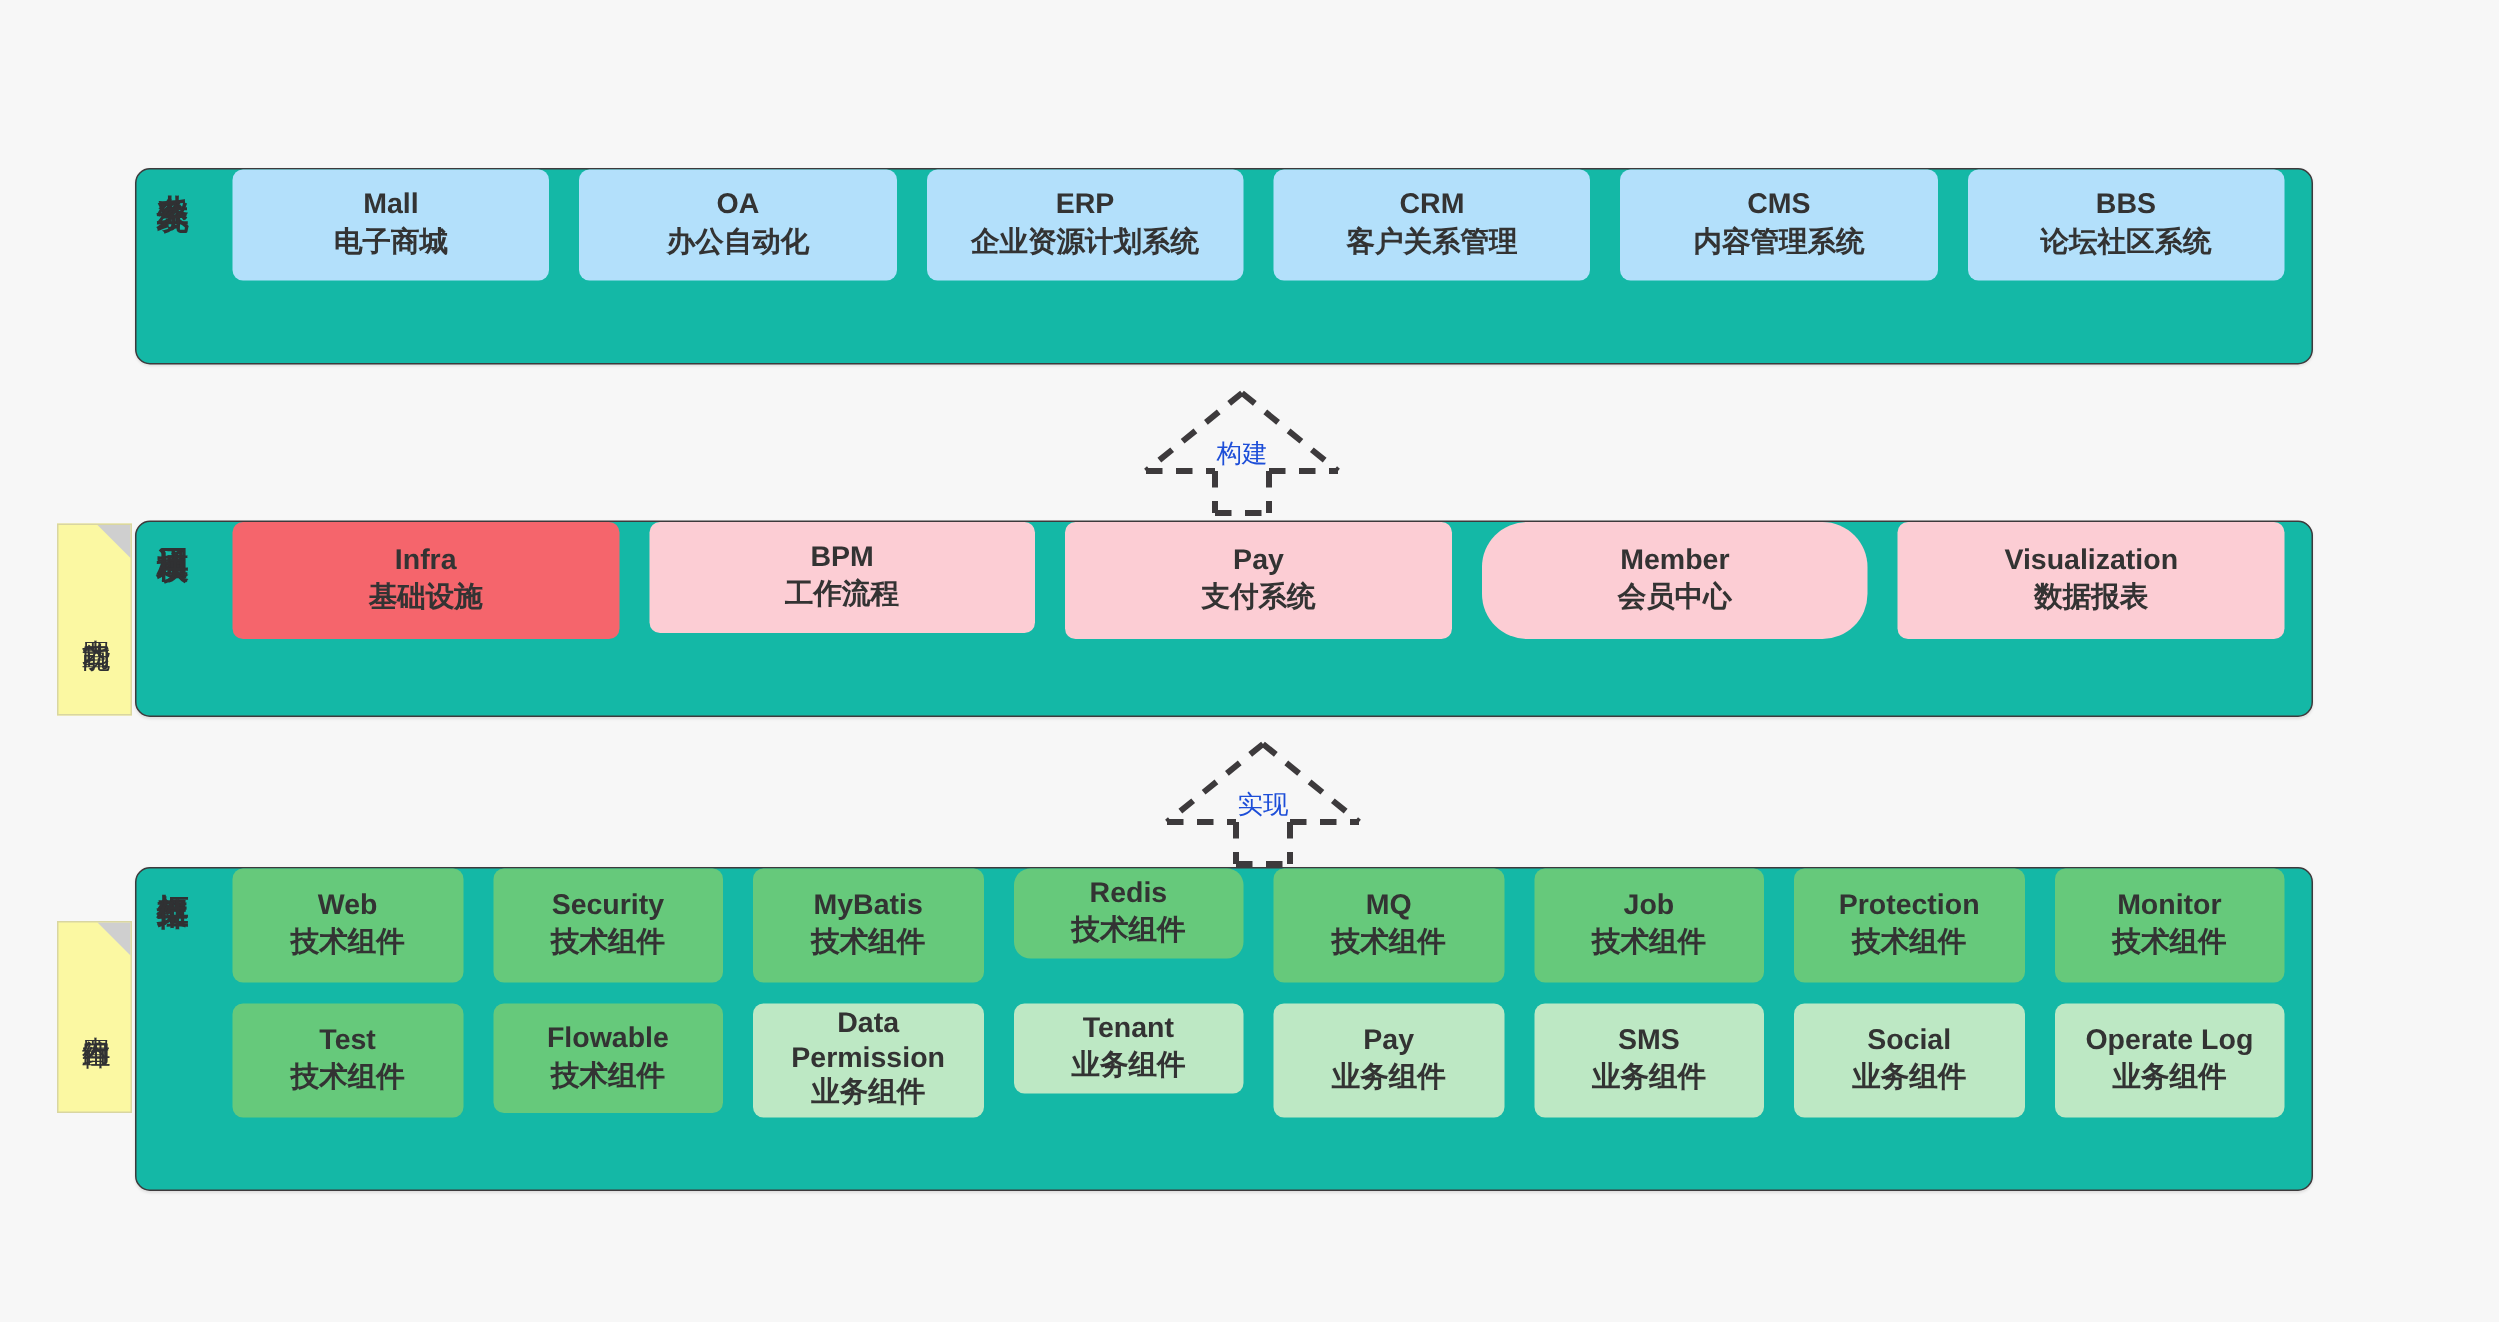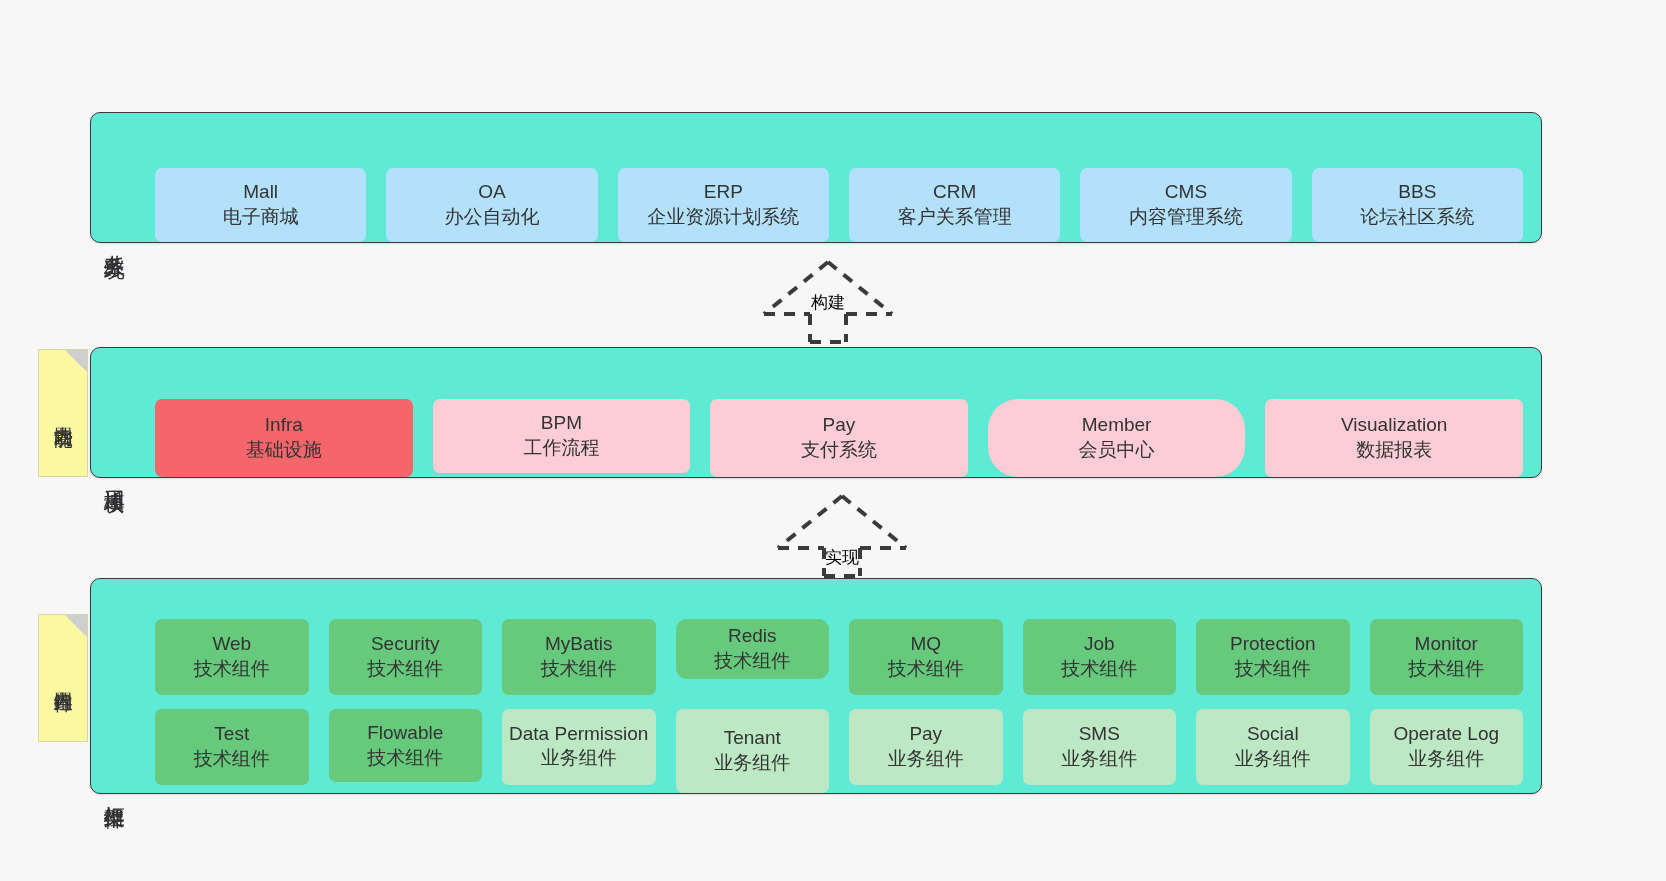--- a/index.html
+++ b/index.html
@@ -12,27 +12,28 @@
     height: 881px;
     position: relative;
     font-family: "Liberation Sans", "DejaVu Sans", sans-serif;
     color: #333333;
     overflow: hidden;
   }
 
   
   .layer {
     position: absolute;
-    background: #5eead4;
+    background: #14b8a6;
     border: 1.6px solid #3d3a3c;
     border-radius: 10px;
     box-sizing: border-box;
     display: flex;
-    align-items: flex-end;
+    align-items: flex-start;
     box-shadow: 0 1px 2px rgba(0,0,0,0.10);
+    font-weight: bold;
   }
   .layer-title {
     width: 46px;
     flex: 0 0 46px;
     display: flex;
     align-items: center;
     justify-content: center;
     font-size: 21px;
     letter-spacing: 1px;
     line-height: 1.16;
@@ -105,21 +106,21 @@
   }
 
   
   .arrow {
     position: absolute;
     z-index: 2;
   }
   .arrow-label {
     position: absolute;
     font-size: 17px;
-    color: #000000;
+    color: #1d4ed8;
     background: transparent;
     white-space: nowrap;
     text-align: center;
   }
 </style>
 </head>
 <body>
 
 <div class="layer" id="layer-business" style="left:90px; top:112px; width:1452px; height:131px;">
   <div class="layer-title">业务系统</div>
@@ -187,21 +188,21 @@
         <span class="en">Visualization</span>
         <span class="cn">数据报表</span>
       </div>
     </div>
   </div>
 </div>
 
 <svg class="arrow" style="left:772px; top:490px;" width="140" height="92" viewBox="0 0 140 92">
   <path d="M70 6 L134 58 M70 6 L6 58 M6 58 L52 58 M88 58 L134 58 M52 58 L52 86 M88 58 L88 86 M52 86 L88 86" fill="none" stroke="#3d3a3c" stroke-width="4" stroke-dasharray="11,9" stroke-linecap="butt"></path>
 </svg>
-<div class="arrow-label" style="left:814px; top:546px; width:56px;">实现</div>
+<div class="arrow-label" style="left:814px; top:525px; width:56px;">实现</div>
 
 <div class="note" style="left:38px; top:614px; width:50px; height:128px;">
   <span class="fold"></span>
   <span>内置组件</span>
 </div>
 
 <div class="layer" id="layer-framework" style="left:90px; top:578px; width:1452px; height:216px;">
   <div class="layer-title">框架组件</div>
   <div class="layer-body">
 
@@ -246,21 +247,21 @@
         <span class="cn">技术组件</span>
       </div>
       <div class="cell c-green-dark" style="height:73px;">
         <span class="en">Flowable</span>
         <span class="cn">技术组件</span>
       </div>
       <div class="cell c-green-light" style="height:76px;">
         <span class="en" style="line-height:1.18;">Data Permission</span>
         <span class="cn">业务组件</span>
       </div>
-      <div class="cell c-green-light" style="height:84px;">
+      <div class="cell c-green-light" style="height:60px;">
         <span class="en">Tenant</span>
         <span class="cn">业务组件</span>
       </div>
       <div class="cell c-green-light" style="height:76px;">
         <span class="en">Pay</span>
         <span class="cn">业务组件</span>
       </div>
       <div class="cell c-green-light" style="height:76px;">
         <span class="en">SMS</span>
         <span class="cn">业务组件</span>

